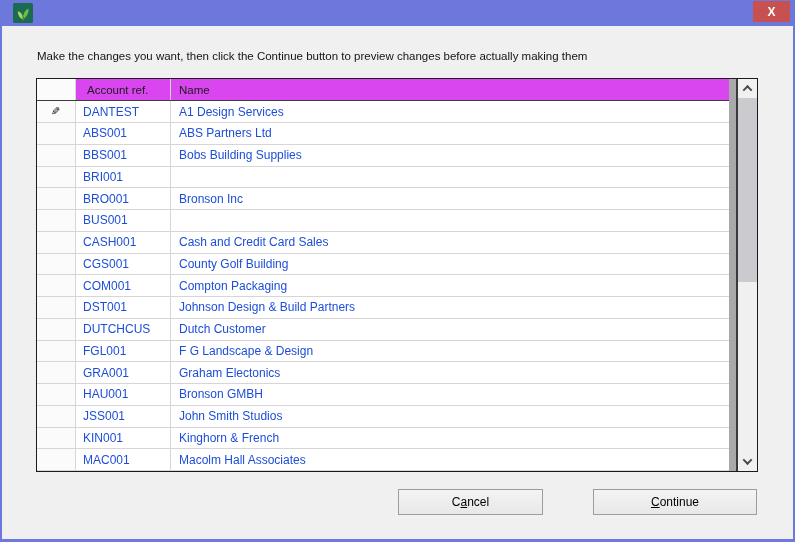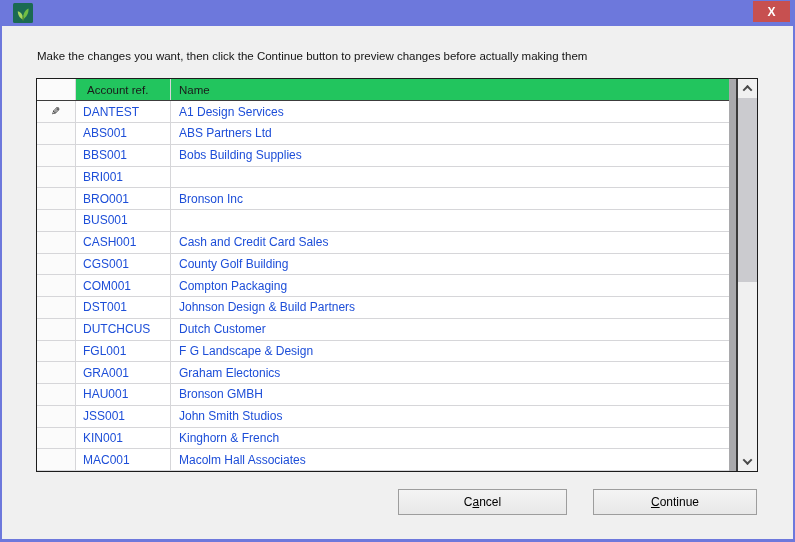--- a/index.html
+++ b/index.html
@@ -33,21 +33,21 @@
     position:absolute; left:35px; top:24px; font-size:11.5px; color:#141414;
   }
 
   
   .grid {
     position:absolute; left:34px; top:52px; width:722px; height:394px;
     border:1px solid #1c1c1c; background:#fff; display:flex;
   }
   .grid-main { width:693px; display:flex; flex-direction:column; }
   .grid-filler { width:8px; background:#a9a9ac; border-right:1px solid #3a3a3a; }
-  .hdr-row { display:flex; height:36px; border-bottom:1px solid #3c3c3c; background:#22c55e; }
+  .hdr-row { display:flex; height:36px; border-bottom:1px solid #3c3c3c; background:#d946ef; }
   .hdr-cell { font-size:11.5px; color:#1a1a1a; display:flex; align-items:center; }
   .hdr-corner { width:39px; border-right:1px solid #d6d6d9; background:#fbfbfb; }
   .hdr-ref { width:95px; padding-left:11px; border-right:1px solid #d6d6d9; }
   .hdr-name { flex:1; padding-left:8px; }
   .rows { display:flex; flex-direction:column; }
   .row { display:flex; height:21.76px; border-bottom:1px solid #d6d6d9; background:#fff; }
   .c-rowhdr { width:39px; background:#fbfbfb; border-right:1px solid #d6d6d9;
               display:flex; align-items:center; justify-content:center; }
   .pencil { font-size:11px; color:#111; transform:scaleX(-1); line-height:1; }
   .c-ref, .c-name { font-size:12px; color:#1d4ed8; display:flex; align-items:center; }
@@ -64,21 +64,21 @@
   .chev-up { transform:rotate(45deg) translate(1px,1px); }
   .chev-down { transform:rotate(225deg) translate(1px,1px); }
 
   
   .btn {
     position:absolute; height:26px; top:463px;
     background:linear-gradient(#f4f4f4,#e8e8e8);
     border:1px solid #9d9d9d; font-family:"Liberation Sans", sans-serif;
     font-size:12px; color:#000; cursor:pointer;
   }
-  .btn-cancel { left:396px; width:169px; }
+  .btn-cancel { left:396px; width:145px; }
   .btn-continue { left:591px; width:164px; }
   .accel { text-decoration:underline; }
 </style>
 </head>
 <body>
 
 <div class="window">
 
   <div class="titlebar">
     <span class="app-icon">

